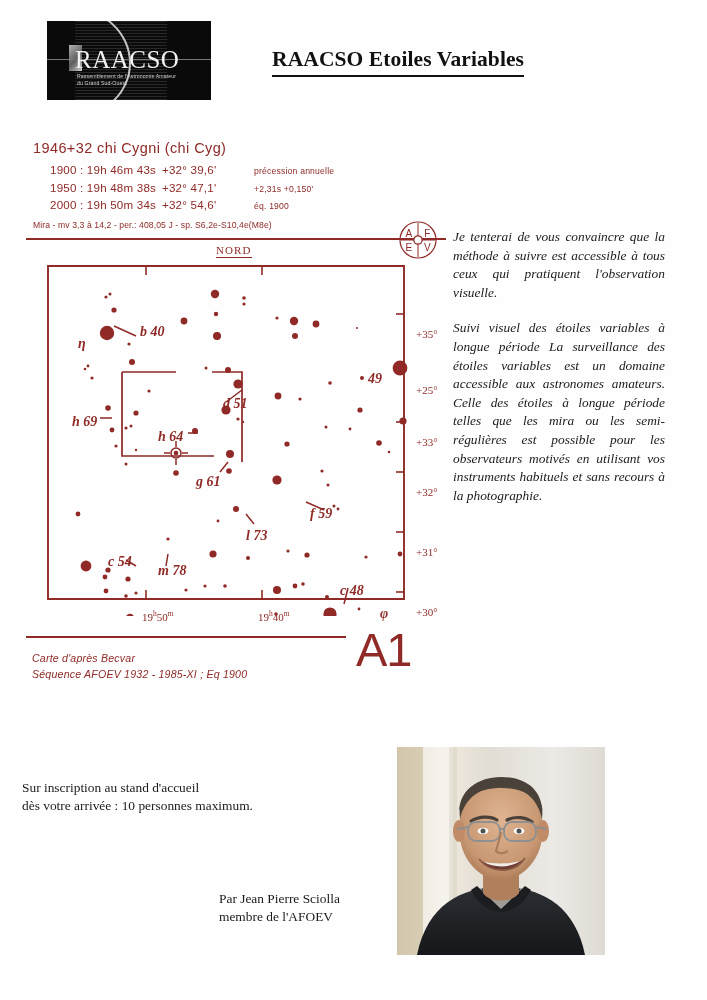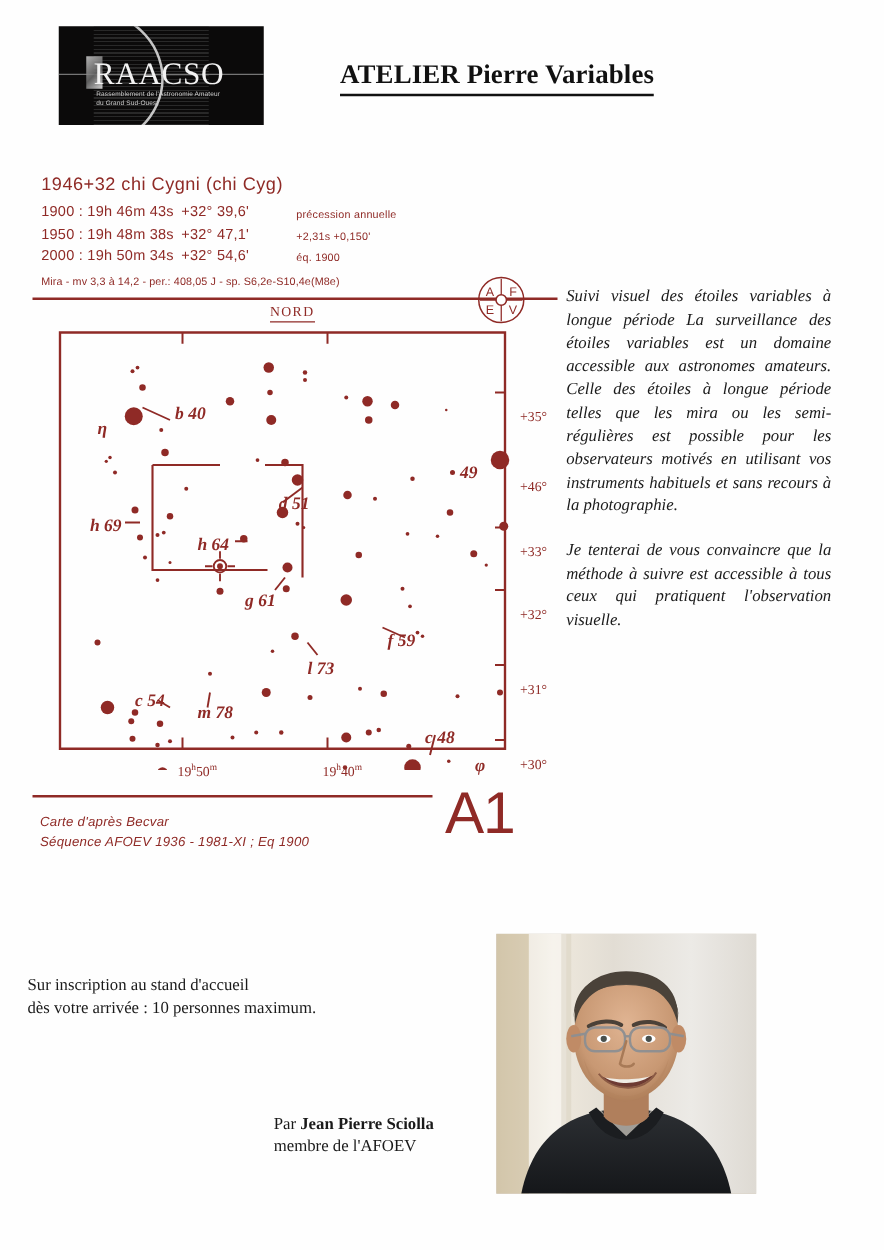--- a/index.html
+++ b/index.html
@@ -110,21 +110,21 @@
   .cat-title {
     font-family: "Liberation Sans", sans-serif;
     font-size: 14.5px;
     color: #8f2a26;
     letter-spacing: .4px;
     margin: 0 0 6px 7px;
     white-space: nowrap;
   }
   .coord-table {
     position: relative;
-    margin-left: 7px;
+    margin-left: 24px;
     font-family: "Liberation Sans", sans-serif;
     font-size: 11.6px;
     color: #8f2a26;
     line-height: 15.5px;
     letter-spacing: .2px;
   }
   .coord-row { display: flex; white-space: nowrap; }
   .c-epoch { width: 112px; }
   .c-dec   { width: 92px; }
   .c-note  { font-size: 8.6px; padding-top: 2px; }
@@ -267,21 +267,21 @@
   }
   .byline {
     position: absolute;
     left: 219px;
     top: 890px;
     font-family: "Liberation Serif", serif;
     font-size: 13.4px;
     line-height: 18px;
     color: #1a1a1a;
   }
-  .byline b { font-weight: bold; text-align: right; }
+  .byline b { font-weight: normal; text-align: right; }
 
   
   .photo {
     position: absolute;
     left: 397px;
     top: 747px;
     width: 208px;
     height: 208px;
     overflow: hidden;
     background: #cfc6b6;
@@ -296,21 +296,21 @@
   <div class="logo-box">
     <div class="logo-stripes"></div>
     <div class="logo-arc"></div>
     <div class="logo-hline"></div>
     <div class="logo-glyph"></div>
     <div class="logo-main">RAACSO</div>
     <div class="logo-sub">Rassemblement de l'Astronomie Amateur
 du Grand Sud-Ouest</div>
   </div>
 
-  <div class="doc-title">ATELIER Pierre Variables</div>
+  <div class="doc-title">RAACSO Etoiles Variables</div>
 
   <div class="chart-card">
 
     <div class="cat-title">1946+32  chi Cygni  (chi Cyg)</div>
 
     <div class="coord-table">
       <div class="coord-row">
         <span class="c-epoch">1900 : 19h 46m 43s</span>
         <span class="c-dec">+32° 39,6'</span>
         <span class="c-note">précession annuelle</span>
@@ -480,43 +480,43 @@
           <div class="hand" style="left: 220px; top: 284px;">l 73</div>
           <div class="hand" style="left: 82px; top: 310px;">c 54</div>
           <div class="hand" style="left: 132px; top: 319px;">m 78</div>
           <div class="hand" style="left: 314px; top: 339px;">c 48</div>
           <div class="hand" style="left: 52px; top: 92px;">η</div>
           <div class="hand" style="left: 342px; top: 127px; text-align: center;">49</div>
           <div class="hand" style="left: 354px; top: 362px;">φ</div>
         </div>
       <div id="dec-ticks-layer">
           <div class="tick-label" style="left: 390px; top: 84px;">+35°</div>
-          <div class="tick-label" style="left: 390px; top: 140px;">+46°</div>
+          <div class="tick-label" style="left: 390px; top: 140px;">+25°</div>
           <div class="tick-label" style="left: 390px; top: 192px;">+33°</div>
           <div class="tick-label" style="left: 390px; top: 242px; text-align: center;">+32°</div>
           <div class="tick-label" style="left: 390px; top: 302px; text-align: right;">+31°</div>
           <div class="tick-label" style="left: 390px; top: 362px;">+30°</div>
         </div>
       <div id="ra-ticks-layer">
           <div class="ra-label" style="left: 116px; top: 365px;">19<sup>h</sup>50<sup>m</sup></div>
           <div class="ra-label" style="left: 232px; top: 365px;">19<sup>h</sup>40<sup>m</sup></div>
         </div>
     </div>
   </div>
 
   <div class="caption-row">
     <div class="caption-rule"></div>
     <div class="caption-txt">Carte d'après Becvar
-Séquence AFOEV 1936 - 1981-XI ; Eq 1900</div>
+Séquence AFOEV 1932 - 1985-XI ; Eq 1900</div>
     <div class="plate-id">A1</div>
   </div>
 
   <div class="prose">
+    <p>Je tenterai de vous convaincre que la méthode à suivre est accessible à tous ceux qui pratiquent l'observation visuelle.</p>
     <p>Suivi visuel des étoiles variables à longue période La surveillance des étoiles variables est un domaine accessible aux astronomes amateurs. Celle des étoiles à longue période telles que les mira ou les semi-régulières est possible pour les observateurs motivés en utilisant vos instruments habituels et sans recours à la photographie.</p>
-    <p>Je tenterai de vous convaincre que la méthode à suivre est accessible à tous ceux qui pratiquent l'observation visuelle.</p>
   </div>
 
   <div class="note">Sur inscription au stand d'accueil
 dès votre arrivée : 10 personnes maximum.</div>
 
   <div class="byline">
     <div><span>Par </span><b>Jean Pierre Sciolla</b></div>
     <div>membre de l'AFOEV</div>
   </div>
 

